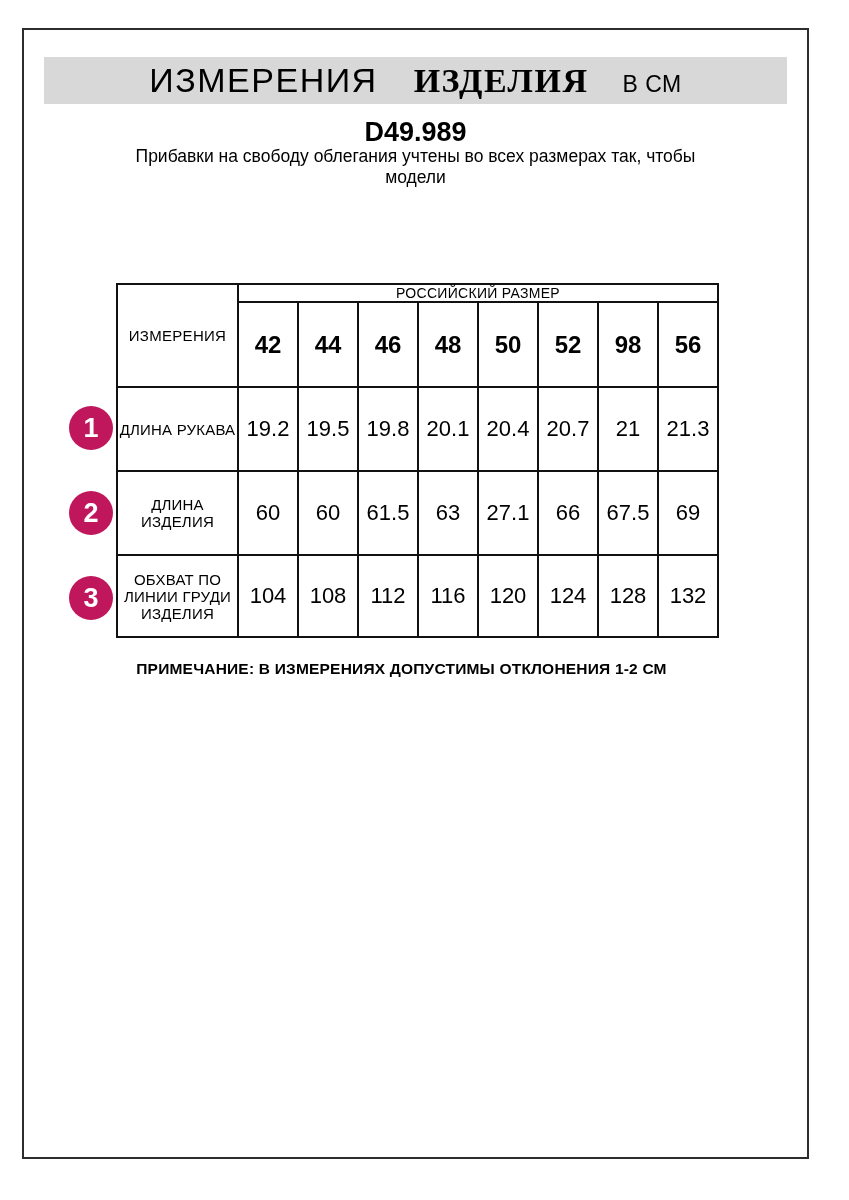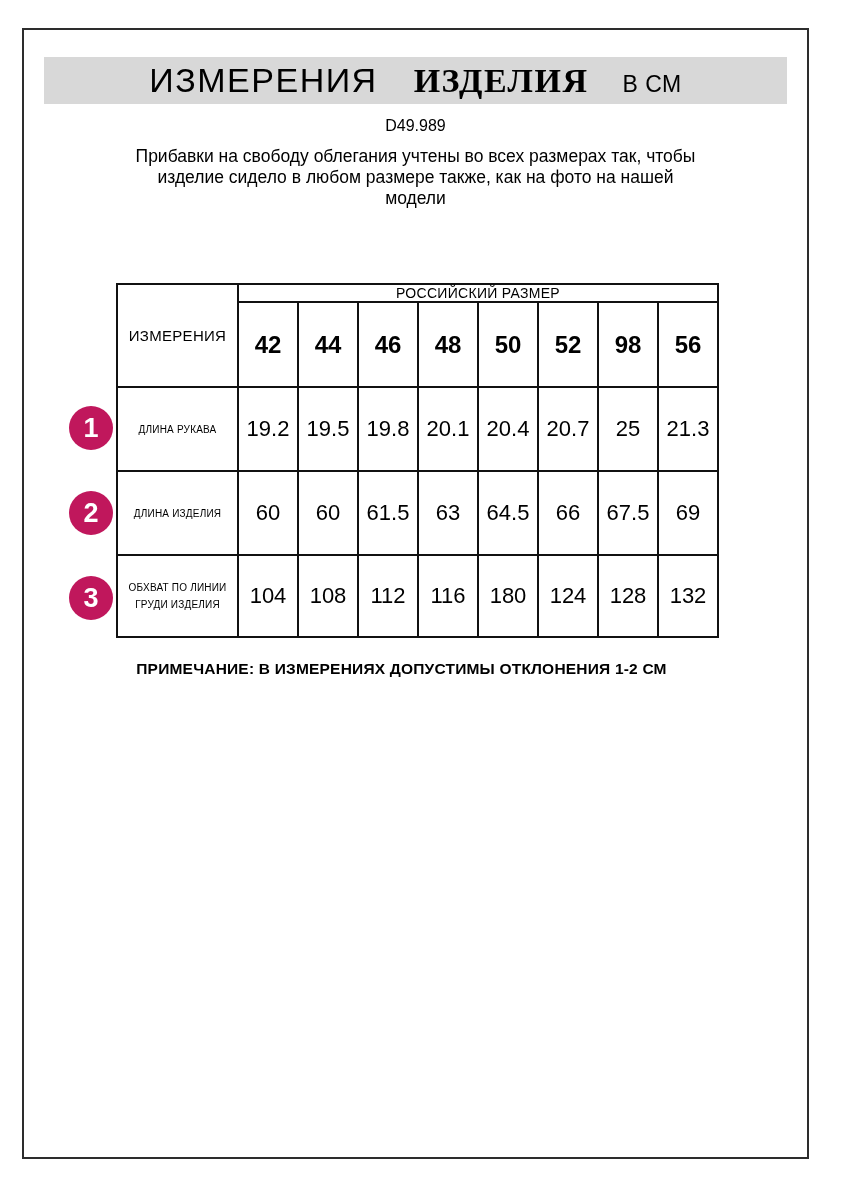--- a/index.html
+++ b/index.html
@@ -53,21 +53,22 @@
     font-weight: 400;
     letter-spacing: 0.5px;
     margin-left: 34px;
   }
   .product-code {
     position: absolute;
     left: 22px;
     top: 117px;
     width: 787px;
     text-align: center;
-    font-size: 16px;
+    font-size: 27px;
+    font-weight: bold;
   }
   .description {
     position: absolute;
     left: 22px;
     top: 146px;
     width: 787px;
     text-align: center;
     font-size: 17.5px;
     line-height: 21px;
   }
@@ -93,21 +94,21 @@
   .corner-cell {
     font-size: 15px;
     letter-spacing: 0.3px;
   }
   .size-cell {
     height: 83px;
     font-size: 24px;
     font-weight: 700;
   }
   .label-cell {
-    font-size: 10px;
+    font-size: 15px;
     line-height: 17px;
     padding: 0 0 !important;
     letter-spacing: 0.2px;
   }
   .row-1 td { height: 82px; }
   .row-2 td { height: 82px; margin-left: 30px; }
   .row-3 td { height: 80px; }
   .value-cell {
     font-size: 22px;
   }
@@ -147,21 +148,20 @@
   <div class="page-border"></div>
 
   <div class="title-bar">
     <span class="title-main">ИЗМЕРЕНИЯ</span><span class="title-secondary">ИЗДЕЛИЯ</span><span class="title-unit">В СМ</span>
   </div>
 
   <div class="product-code">D49.989</div>
 
   <div class="description">
     <div>Прибавки на свободу облегания учтены во всех размерах так, чтобы</div>
-    <div>изделие сидело в любом размере также, как на фото на нашей</div>
     <div>модели</div>
   </div>
 
   <table class="size-table">
     <colgroup>
       <col style="width:121px">
       <col style="width:60px">
         <col style="width:60px">
         <col style="width:60px">
         <col style="width:60px">
@@ -186,41 +186,41 @@
       <td class="size-cell">56</td>
     </tr>
     <tr class="row-1">
       <td class="label-cell">ДЛИНА РУКАВА</td>
       <td class="value-cell">19.2</td>
       <td class="value-cell">19.5</td>
       <td class="value-cell">19.8</td>
       <td class="value-cell">20.1</td>
       <td class="value-cell">20.4</td>
       <td class="value-cell">20.7</td>
-      <td class="value-cell">25</td>
+      <td class="value-cell">21</td>
       <td class="value-cell">21.3</td>
     </tr>
     <tr class="row-2">
       <td class="label-cell">ДЛИНА ИЗДЕЛИЯ</td>
       <td class="value-cell">60</td>
       <td class="value-cell">60</td>
       <td class="value-cell">61.5</td>
       <td class="value-cell">63</td>
-      <td class="value-cell">64.5</td>
+      <td class="value-cell">27.1</td>
       <td class="value-cell">66</td>
       <td class="value-cell">67.5</td>
       <td class="value-cell">69</td>
     </tr>
     <tr class="row-3">
       <td class="label-cell">ОБХВАТ ПО ЛИНИИ ГРУДИ ИЗДЕЛИЯ</td>
       <td class="value-cell">104</td>
       <td class="value-cell">108</td>
       <td class="value-cell">112</td>
       <td class="value-cell">116</td>
-      <td class="value-cell">180</td>
+      <td class="value-cell">120</td>
       <td class="value-cell">124</td>
       <td class="value-cell">128</td>
       <td class="value-cell">132</td>
     </tr>
   </tbody>
     </table>
 
   <div class="marker-circle marker-1">1</div>
   <div class="marker-circle marker-2">2</div>
   <div class="marker-circle marker-3">3</div>

